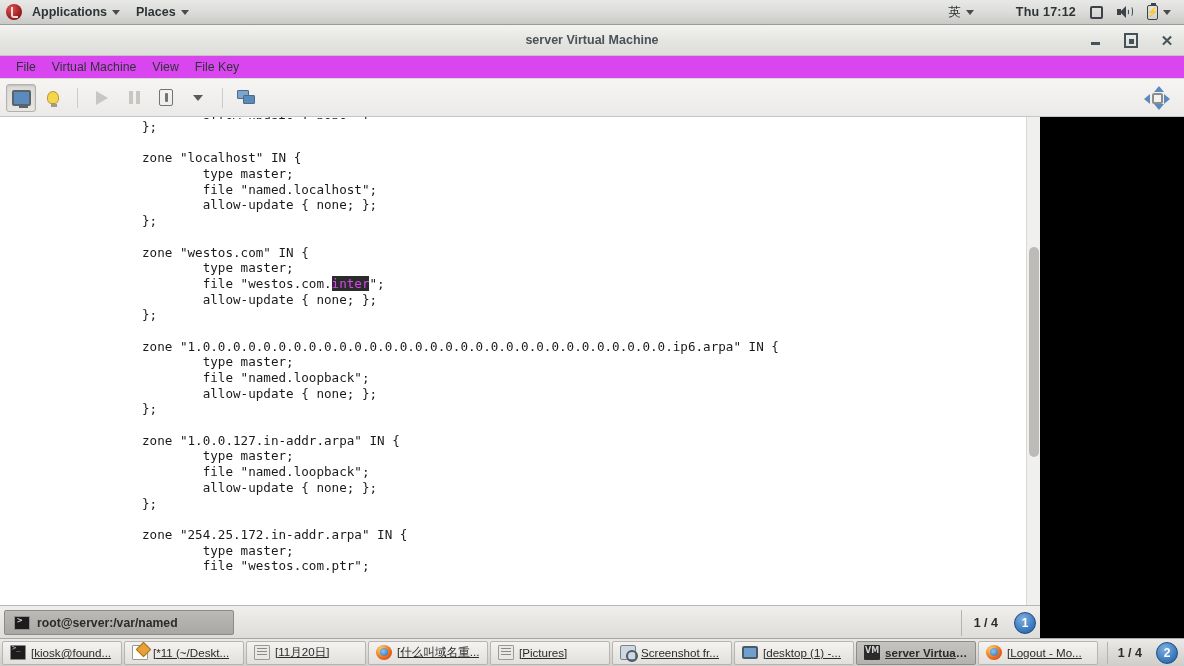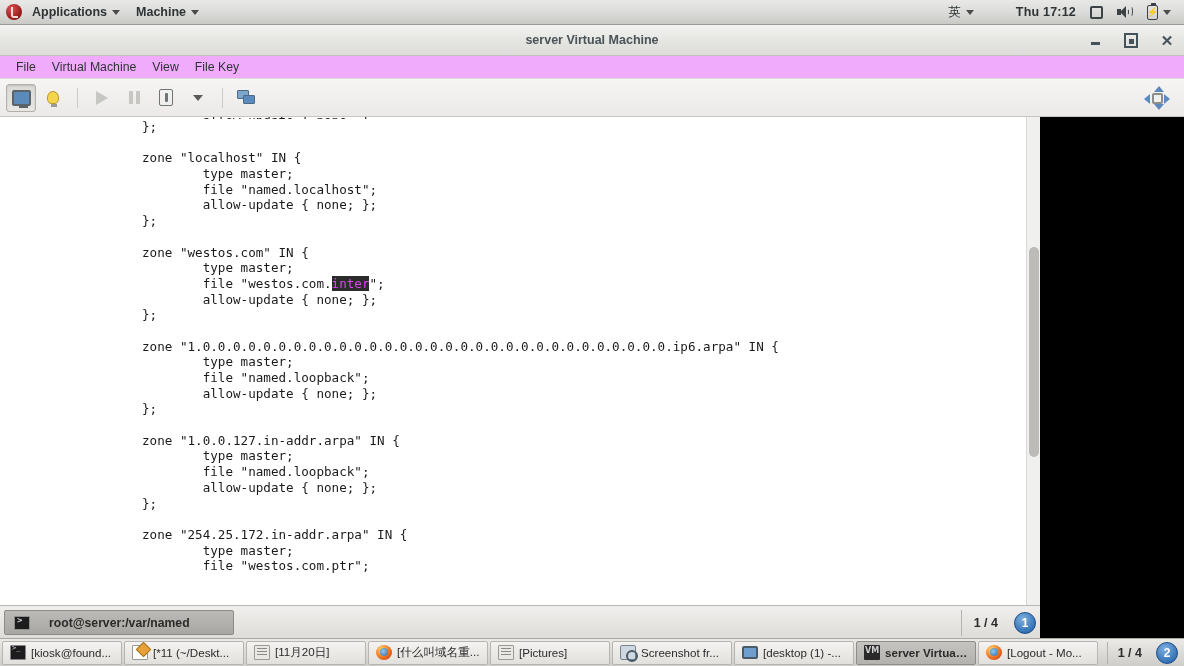--- a/index.html
+++ b/index.html
@@ -102,21 +102,21 @@
     display: flex; align-items: center; gap: 22px;
   }
   .winbtn { width: 14px; height: 14px; position: relative; cursor: default;
             color: #46525a; display:flex; align-items:center; justify-content:center;}
   .winbtn.min::after { content:""; width:9px; height:3px; background:#46525a; display:block; margin-top:5px;}
   .winbtn.max::after { content:""; width:11px; height:11px; border:2px solid #46525a; display:block;}
   .winbtn.max::before { content:""; position:absolute; width:5px; height:5px; background:#46525a; left:5px; top:5px;}
   .winbtn.close { font-size: 15px; font-weight: bold; line-height: 1; }
 
   #menubar {
-    height: 23px; background: #f0abfc; border-bottom: 1px solid #dcdad5;
+    height: 23px; background: #d946ef; border-bottom: 1px solid #dcdad5;
     display: flex; align-items: center; padding-left: 8px; gap: 0;
     font-size: 12.3px; color: #2e3436;
   }
   #menubar .mi { padding: 0 8px; height: 21px; display:flex; align-items:center; cursor: default; }
 
   #toolbar {
     height: 38px; background: linear-gradient(to bottom,#f6f5f4,#ebeae8);
     border-bottom: 1px solid #c8c6c3;
     display: flex; align-items: center; padding: 0 6px; gap: 2px;
     position: relative;
@@ -196,21 +196,21 @@
     background: #bdbbb7; border-radius: 5px;
   }
 
   #guest-taskbar {
     position: absolute; left: 0; bottom: 0; width: 1040px; height: 34px;
     background: linear-gradient(to bottom,#f0efed,#dedcd8);
     border-top: 1px solid #b9b7b3;
     display: flex; align-items: center; padding: 0 4px;
   }
   .gtask-btn {
-    height: 25px; display:flex; align-items:center; gap:19px; padding: 0 9px;
+    height: 25px; display:flex; align-items:center; gap:7px; padding: 0 9px;
     font-size: 12.2px; font-weight: bold; color:#2b2b2b;
     background: linear-gradient(to bottom,#bcbab6,#a9a7a3);
     border: 1px solid #8d8b87; border-radius: 2px; min-width: 230px;
   }
   .term-icon {
     width: 16px; height: 14px; background: #1c1c1c; border: 1.5px solid #8f8f8c;
     border-radius: 1px; position: relative;
   }
   .term-icon::after {
     content: ">"; position:absolute; left:2px; top:-2px; font-size:9px; color:#d8d8d8;
@@ -242,21 +242,21 @@
     height: 24px; display:flex; align-items:center; gap:5px;
     padding: 0 7px; font-size: 11.6px; color:#2b2b2b;
     background: linear-gradient(to bottom,#f4f3f1,#e2e0dc);
     border: 1px solid #b7b5b1; border-radius: 2px;
     width: 120px; overflow: hidden; white-space: nowrap;
   }
   .task-btn.active {
     background: linear-gradient(to bottom,#c6c4c0,#b4b2ae);
     border-color:#8f8d89; font-weight: bold;
   }
-  .task-btn .tl { overflow:hidden; text-overflow: ellipsis; }
+  .task-btn .tl { overflow:hidden; text-overflow: ellipsis; text-decoration: underline; }
   .ti { width: 16px; height: 15px; flex: 0 0 16px; position: relative; }
   .ti.terminal { background:#1c1c1c; border:1.5px solid #86868a; border-radius:1px; }
   .ti.terminal::after{content:">_";position:absolute;left:1px;top:-2px;font-size:7px;color:#ddd;font-family:"DejaVu Sans Mono",monospace;}
   .ti.editor { background:#fdfdfb; border:1px solid #9a9893; border-radius:1px; }
   .ti.editor::after{content:"";position:absolute;right:-2px;top:-2px;width:9px;height:9px;background:#e8a13a;
                     transform:rotate(45deg); border:1px solid #a8761f;}
   .ti.doc { background:#e9e8e5; border:1px solid #9b9995; border-radius:1px;}
   .ti.doc::after{content:"";position:absolute;left:2px;top:2px;right:2px;bottom:2px;
                  background:repeating-linear-gradient(to bottom,#8c8a86 0 1px,transparent 1px 3px);}
   .ti.firefox { border-radius:50%; background: radial-gradient(circle at 35% 30%,#ffd76a,#e8681d 60%,#b63f12 100%); }
@@ -276,21 +276,21 @@
 </head>
 <body>
 
 <div id="top-panel">
   <div id="fedora-logo"></div>
   <div class="panel-menu">
     <span class="lbl">Applications</span>
     <span class="caret"></span>
   </div>
   <div class="panel-menu">
-    <span class="lbl">Machine</span>
+    <span class="lbl">Places</span>
     <span class="caret"></span>
   </div>
 
   <div id="panel-right">
     <div class="item">
       <span>英</span>
       <span class="caret"></span>
     </div>
     <div class="item">
       <span id="clock">Thu 17:12</span>

